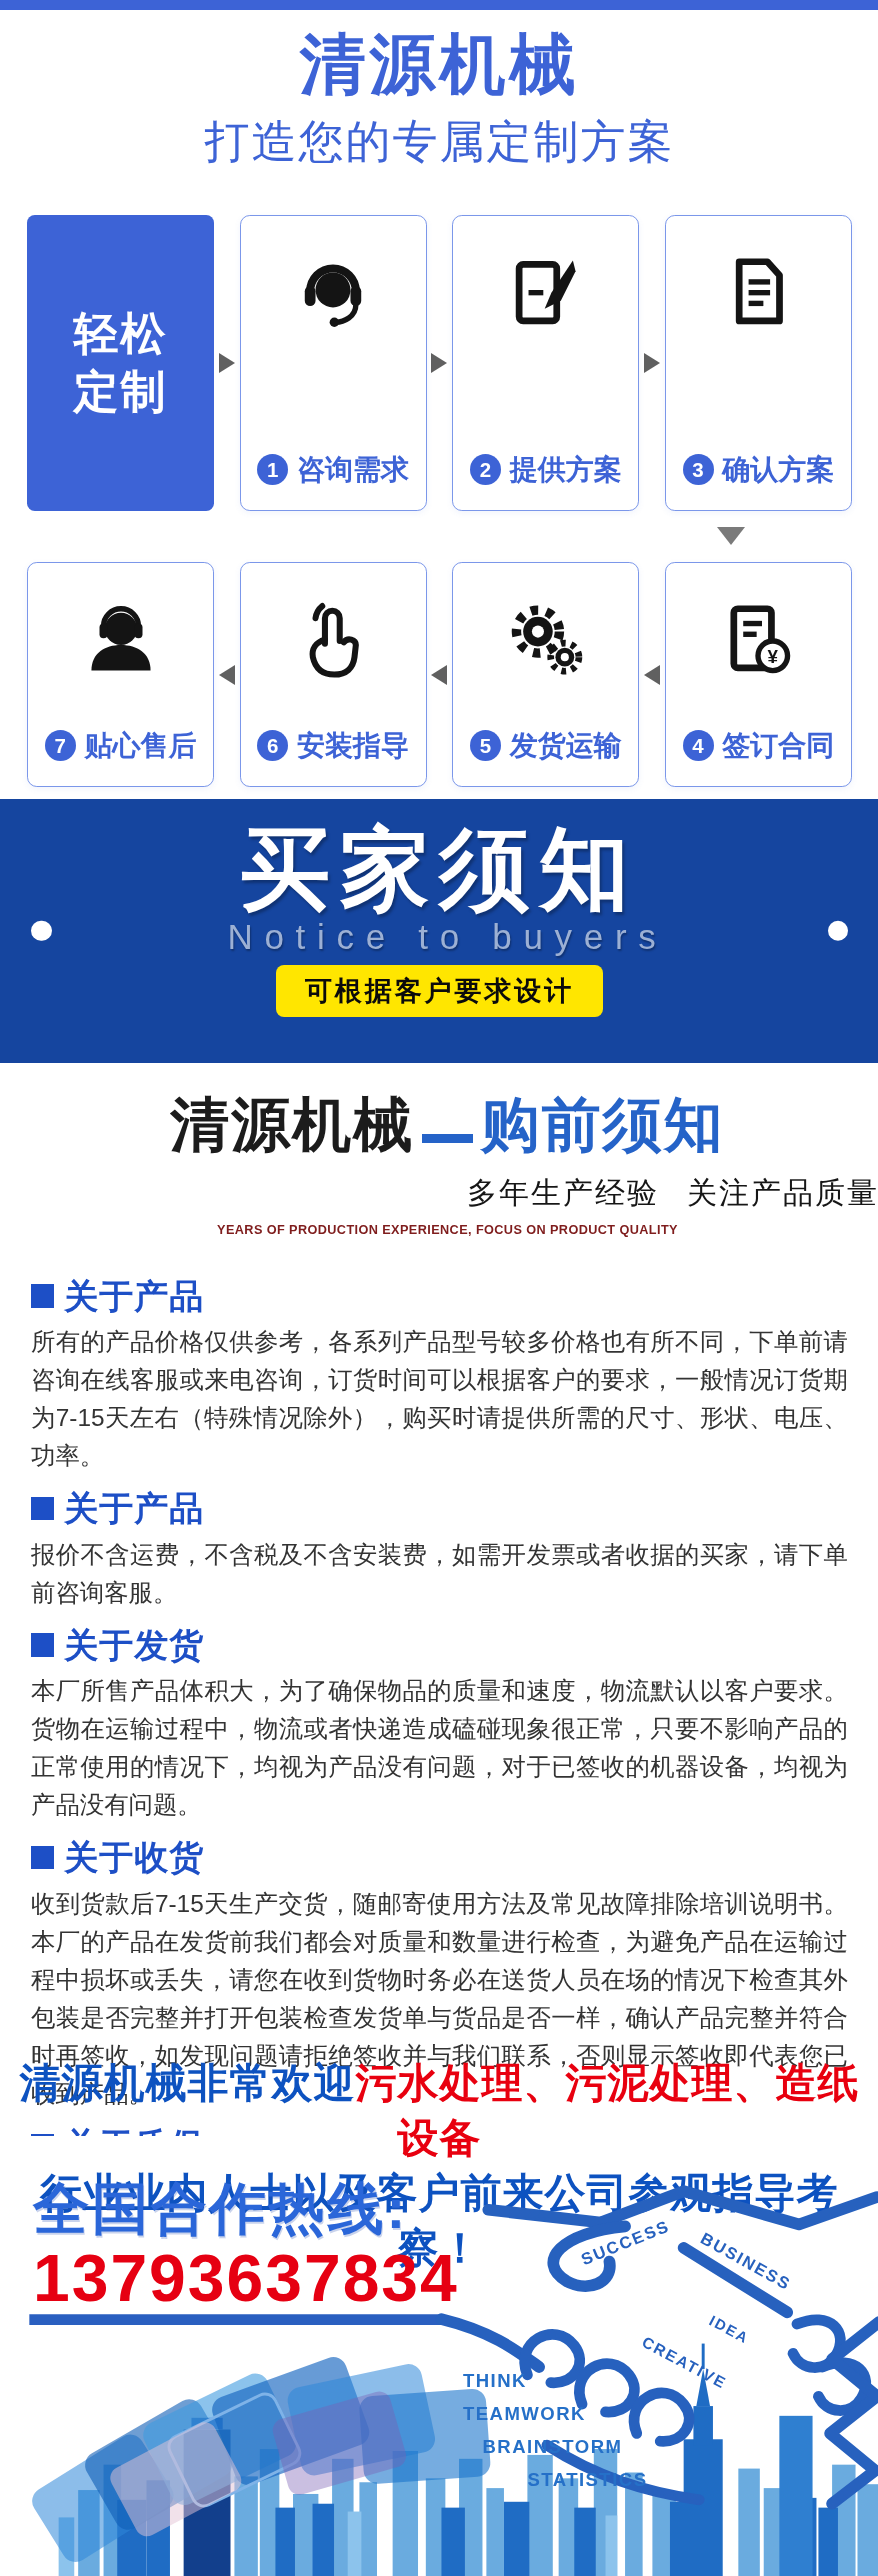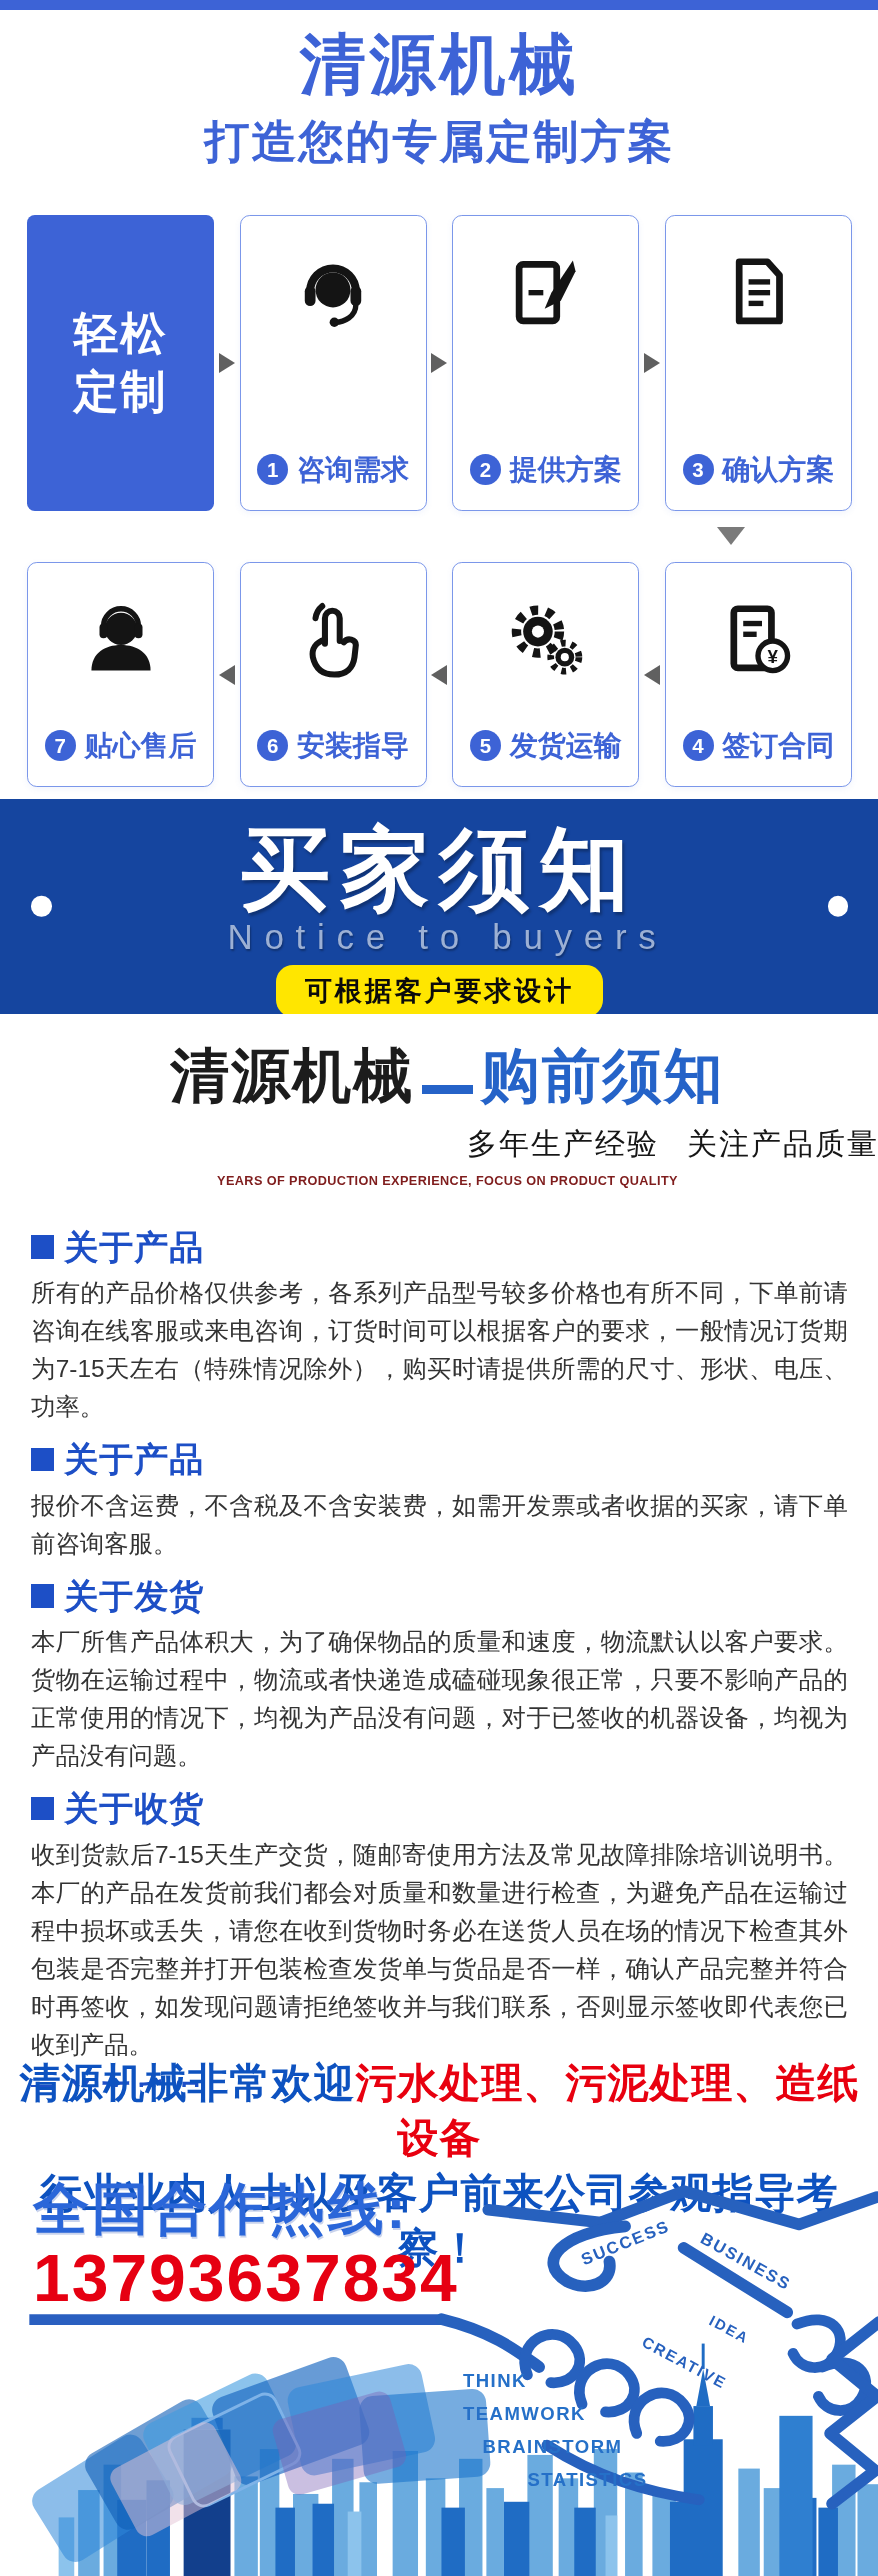--- a/index.html
+++ b/index.html
@@ -5,21 +5,21 @@
   html,body{margin:0;padding:0;}
   body{
     width:879px;height:2576px;position:relative;overflow:hidden;
     background:#ffffff;font-family:"Liberation Sans","DejaVu Sans",sans-serif;
     -webkit-font-smoothing:antialiased;
   }
   
   .top-bar{height:9.8px;background:#3d63d6;}
   .header{text-align:center;padding-top:15.6px;}
   .brand{font-size:66px;line-height:78px;font-weight:900;color:#3d63d6;letter-spacing:3.9px;}
-  .tagline{font-size:45px;line-height:53px;font-weight:700;color:#3d63d6;margin-top:11.7px;letter-spacing:2px;}
+  .tagline{font-size:45px;line-height:53px;font-weight:400;color:#3d63d6;margin-top:11.7px;letter-spacing:2px;}
   
   .process{margin:47px 27px 0;}
   .prow{display:flex;justify-content:space-between;align-items:stretch;height:296px;}
   .card{width:187px;border-radius:9.8px;box-sizing:border-box;}
   .intro{background:#3d63d6;color:#fff;display:flex;align-items:center;justify-content:center;
          text-align:center;font-size:45px;font-weight:800;line-height:1.3;letter-spacing:2px;
          border-radius:7.8px;}
   .step{border:1px solid #7b97ea;background:#fff;position:relative;
         display:flex;flex-direction:column;align-items:center;justify-content:flex-end;
         padding-bottom:21.5px;box-shadow:0 2px 5.9px rgba(80,110,220,.08);}
@@ -28,28 +28,28 @@
   .num{width:31px;height:31px;border-radius:50%;background:#3d63d6;color:#fff;
        font-size:20.5px;font-weight:800;display:flex;align-items:center;justify-content:center;}
   .lab .txt{font-size:28px;font-weight:700;color:#3d63d6;}
   .arr{align-self:center;width:0;height:0;}
   .arr-r{border-top:10.7px solid transparent;border-bottom:10.7px solid transparent;border-left:16.6px solid #606060;}
   .arr-l{border-top:10.7px solid transparent;border-bottom:10.7px solid transparent;border-right:16.6px solid #606060;}
   .connector{height:51px;position:relative;}
   .arr-d{position:absolute;right:107px;top:15.6px;width:0;height:0;
          border-left:14.6px solid transparent;border-right:14.6px solid transparent;border-top:18.6px solid #7a7a7a;}
   
-  .banner{margin-top:11.7px;height:215px;background:#15459f;position:relative;text-align:center;
+  .banner{margin-top:11.7px;height:264px;background:#15459f;position:relative;text-align:center;
           color:#fff;overflow:hidden;}
   .banner-title{font-size:90px;line-height:98px;font-weight:900;letter-spacing:9.8px;margin-top:21.5px;
                 text-shadow:2px 2.9px 2.9px rgba(0,0,0,.28);}
   .banner-sub{font-family:Liberation Sans, sans-serif;font-size:35px;line-height:33px;
               letter-spacing:11.7px;color:#9cb0d4;margin-top:2px;text-shadow:1px 2px 2px rgba(0,0,0,.3);padding-left:16px;}
   .banner-pill{display:inline-block;margin-top:11.7px;background:#ffe600;color:#0b0b0b;
-               font-size:27px;font-weight:800;padding:7.8px 29px;border-radius:17px;letter-spacing:2.9px;}
+               font-size:27px;font-weight:800;padding:7.8px 29px;border-radius:8px;letter-spacing:2.9px;}
   .dot{position:absolute;top:50%;transform:translateY(-50%);width:20.5px;height:20.5px;border-radius:50%;background:#fff;}
   .dot.l{left:31px;} .dot.r{right:31px;}
   
   .prebuy{text-align:center;padding-top:29px;margin-left:16px;}
   .pb-title{font-size:59px;line-height:66px;font-weight:900;letter-spacing:2px;}
   .pb-title .blk{color:#1c1c1c;}
   .pb-title .bl{color:#2563c8;}
   .pb-underscore{display:inline-block;width:51px;height:8.8px;background:#2563c8;margin:0 7.8px;vertical-align:2px;}
   .pb-sub{font-size:30px;font-weight:400;color:#161616;margin-top:15.6px;word-spacing:17.6px;letter-spacing:2px;text-align:right;}
   .pb-sub-en{font-size:12.7px;font-weight:700;color:#7f1d1d;margin-top:8.8px;letter-spacing:0.4px;}

